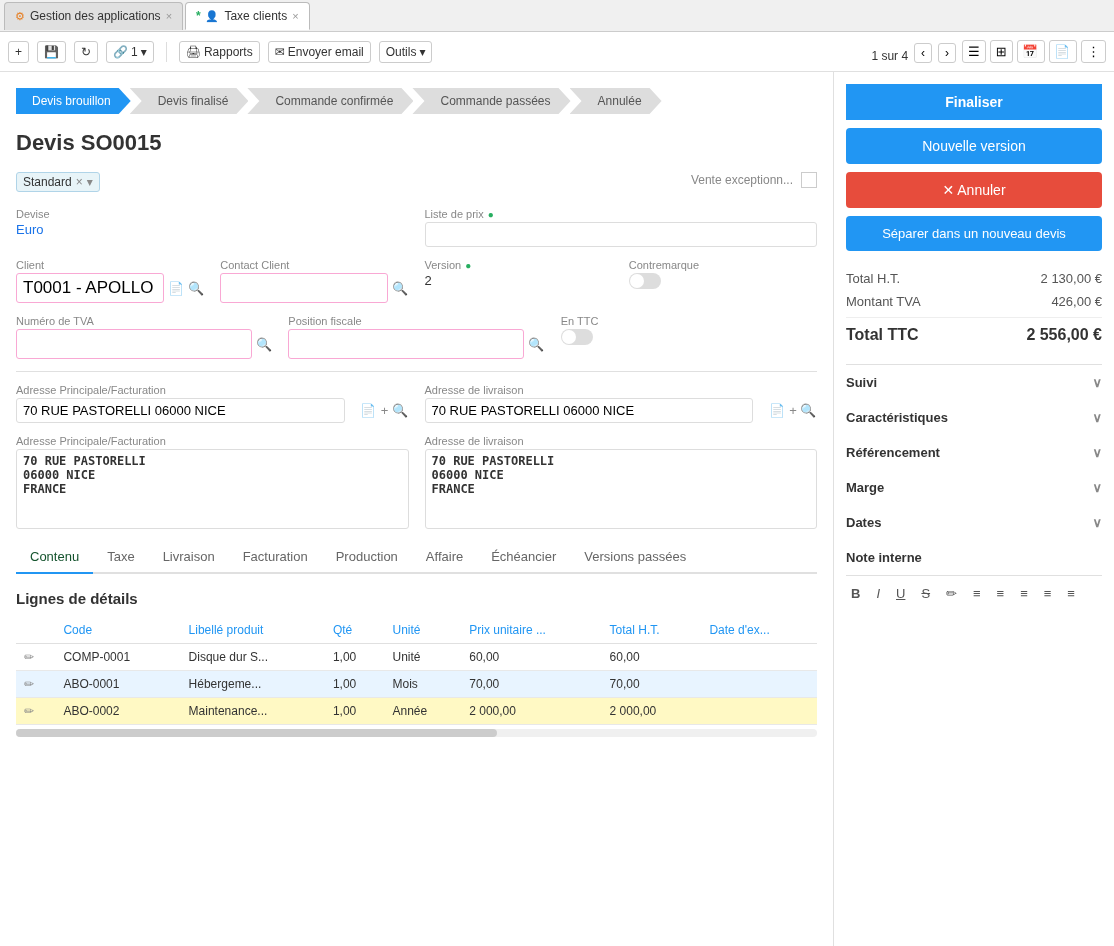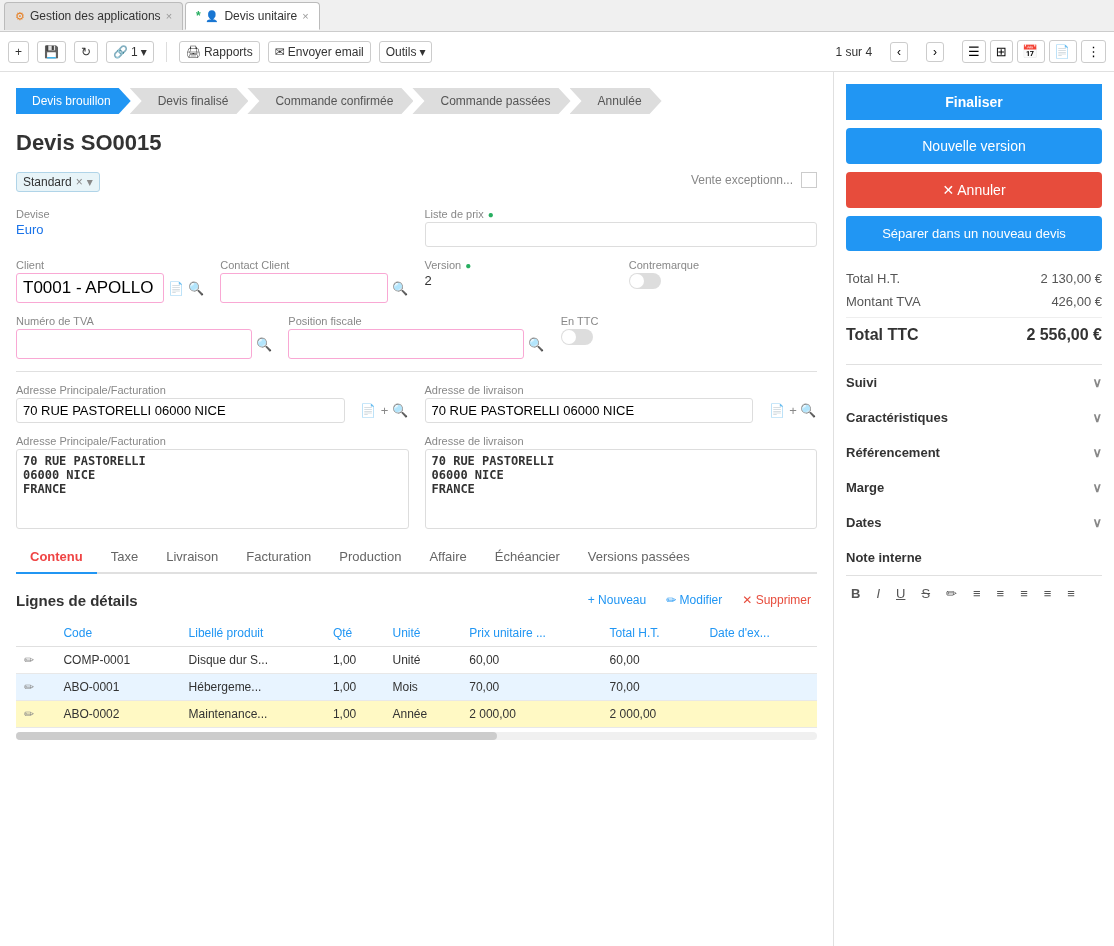--- a/index.html
+++ b/index.html
@@ -11,21 +11,21 @@
     .tab.active { background: #fff; border-bottom: 1px solid #fff; margin-bottom: -1px; }
     .tab-icon { color: #e67e22; font-size: 11px; }
     .tab-icon.green { color: #27ae60; }
     .tab-close { color: #999; font-size: 11px; cursor: pointer; }
     .tab-modified { color: #27ae60; font-weight: bold; }
 
     
     .toolbar { display: flex; align-items: center; padding: 4px 8px; border-bottom: 1px solid #e0e0e0; gap: 8px; height: 40px; }
     .toolbar-btn { display: flex; align-items: center; gap: 3px; padding: 3px 6px; border: 1px solid #ccc; background: #fff; border-radius: 3px; cursor: pointer; font-size: 12px; color: #333; }
     .toolbar-separator { width: 1px; height: 20px; background: #ddd; margin: 0 4px; }
-    .nav-count { margin-left: auto; display: flex; align-items: center; gap: 18px; font-size: 12px; }
+    .nav-count { margin-left: auto; display: flex; align-items: flex-end; gap: 6px; font-size: 12px; }
     .nav-btn { padding: 2px 6px; border: 1px solid #ccc; background: #fff; cursor: pointer; border-radius: 3px; font-size: 12px; }
     .view-icons { display: flex; gap: 4px; }
     .view-icon { padding: 3px 5px; border: 1px solid #ccc; background: #fff; cursor: pointer; border-radius: 3px; font-size: 13px; }
 
     
     .main-layout { display: flex; height: calc(946px - 72px); }
 
     
     .form-area { flex: 1; overflow-y: auto; padding: 16px 16px; border-right: 1px solid #e0e0e0; }
 
@@ -59,21 +59,21 @@
     .green-dot { color: #27ae60; font-size: 10px; }
     .divider { border: none; border-top: 1px solid #e0e0e0; margin: 12px 0; }
     .address-input-row { display: flex; align-items: center; gap: 16px; }
     .address-input-row input { flex: 1; border: 1px solid #ddd; border-radius: 3px; padding: 4px 6px; font-size: 13px; }
     .address-icons { display: flex; gap: 4px; align-items: center; font-size: 13px; color: #888; cursor: pointer; }
     .address-textarea { width: 100%; border: 1px solid #ddd; border-radius: 3px; padding: 4px 6px; font-size: 12px; resize: none; height: 80px; color: #333; font-weight: bold; }
 
     
     .content-tabs { display: flex; border-bottom: 2px solid #e0e0e0; margin-bottom: 16px; gap: 0; }
     .content-tab { padding: 8px 14px; cursor: pointer; font-size: 13px; color: #666; border-bottom: 2px solid transparent; margin-bottom: -2px; }
-    .content-tab.active { color: #ef4444; border-bottom: 2px solid #2196F3; font-weight: bold; }
+    .content-tab.active { color: #14532d; border-bottom: 2px solid #2196F3; font-weight: normal; }
 
     
     .section-header { display: flex; align-items: center; justify-content: space-between; margin-bottom: 10px; }
     .section-title { font-size: 15px; font-weight: bold; }
     .section-actions { display: flex; gap: 8px; }
     .action-btn { display: flex; align-items: center; gap: 4px; font-size: 12px; color: #2196F3; cursor: pointer; padding: 3px 6px; background: none; border: none; }
     .action-btn.red { color: #e74c3c; }
 
     
     .lines-table { width: 100%; border-collapse: collapse; font-size: 12px; }
@@ -111,21 +111,21 @@
 
 <div class="browser-tabs">
   <div class="tab">
     <span class="tab-icon">⚙</span>
     <span>Gestion des applications</span>
     <span class="tab-close">×</span>
   </div>
   <div class="tab active">
     <span class="tab-modified">*</span>
     <span class="tab-icon green">👤</span>
-    <span>Devis unitaire</span>
+    <span>Taxe clients</span>
     <span class="tab-close">×</span>
   </div>
 </div>
 
 <div class="toolbar">
   <button class="toolbar-btn">
     <span>+</span>
   </button>
   <button class="toolbar-btn">
     <span>💾</span>
@@ -335,25 +335,20 @@
       <div class="content-tab">
         <span>Échéancier</span>
       </div>
       <div class="content-tab">
         <span>Versions passées</span>
       </div>
     </div>
 
     <div class="section-header">
       <span class="section-title">Lignes de détails</span>
-      <div class="section-actions">
-        <button class="action-btn">+ Nouveau</button>
-        <button class="action-btn">✏ Modifier</button>
-        <button class="action-btn red">✕ Supprimer</button>
-      </div>
     </div>
 
     <table class="lines-table">
       <thead>
         <tr>
           <th></th>
           <th>Code</th>
           <th>Libellé produit</th>
           <th>Qté</th>
           <th>Unité</th>

